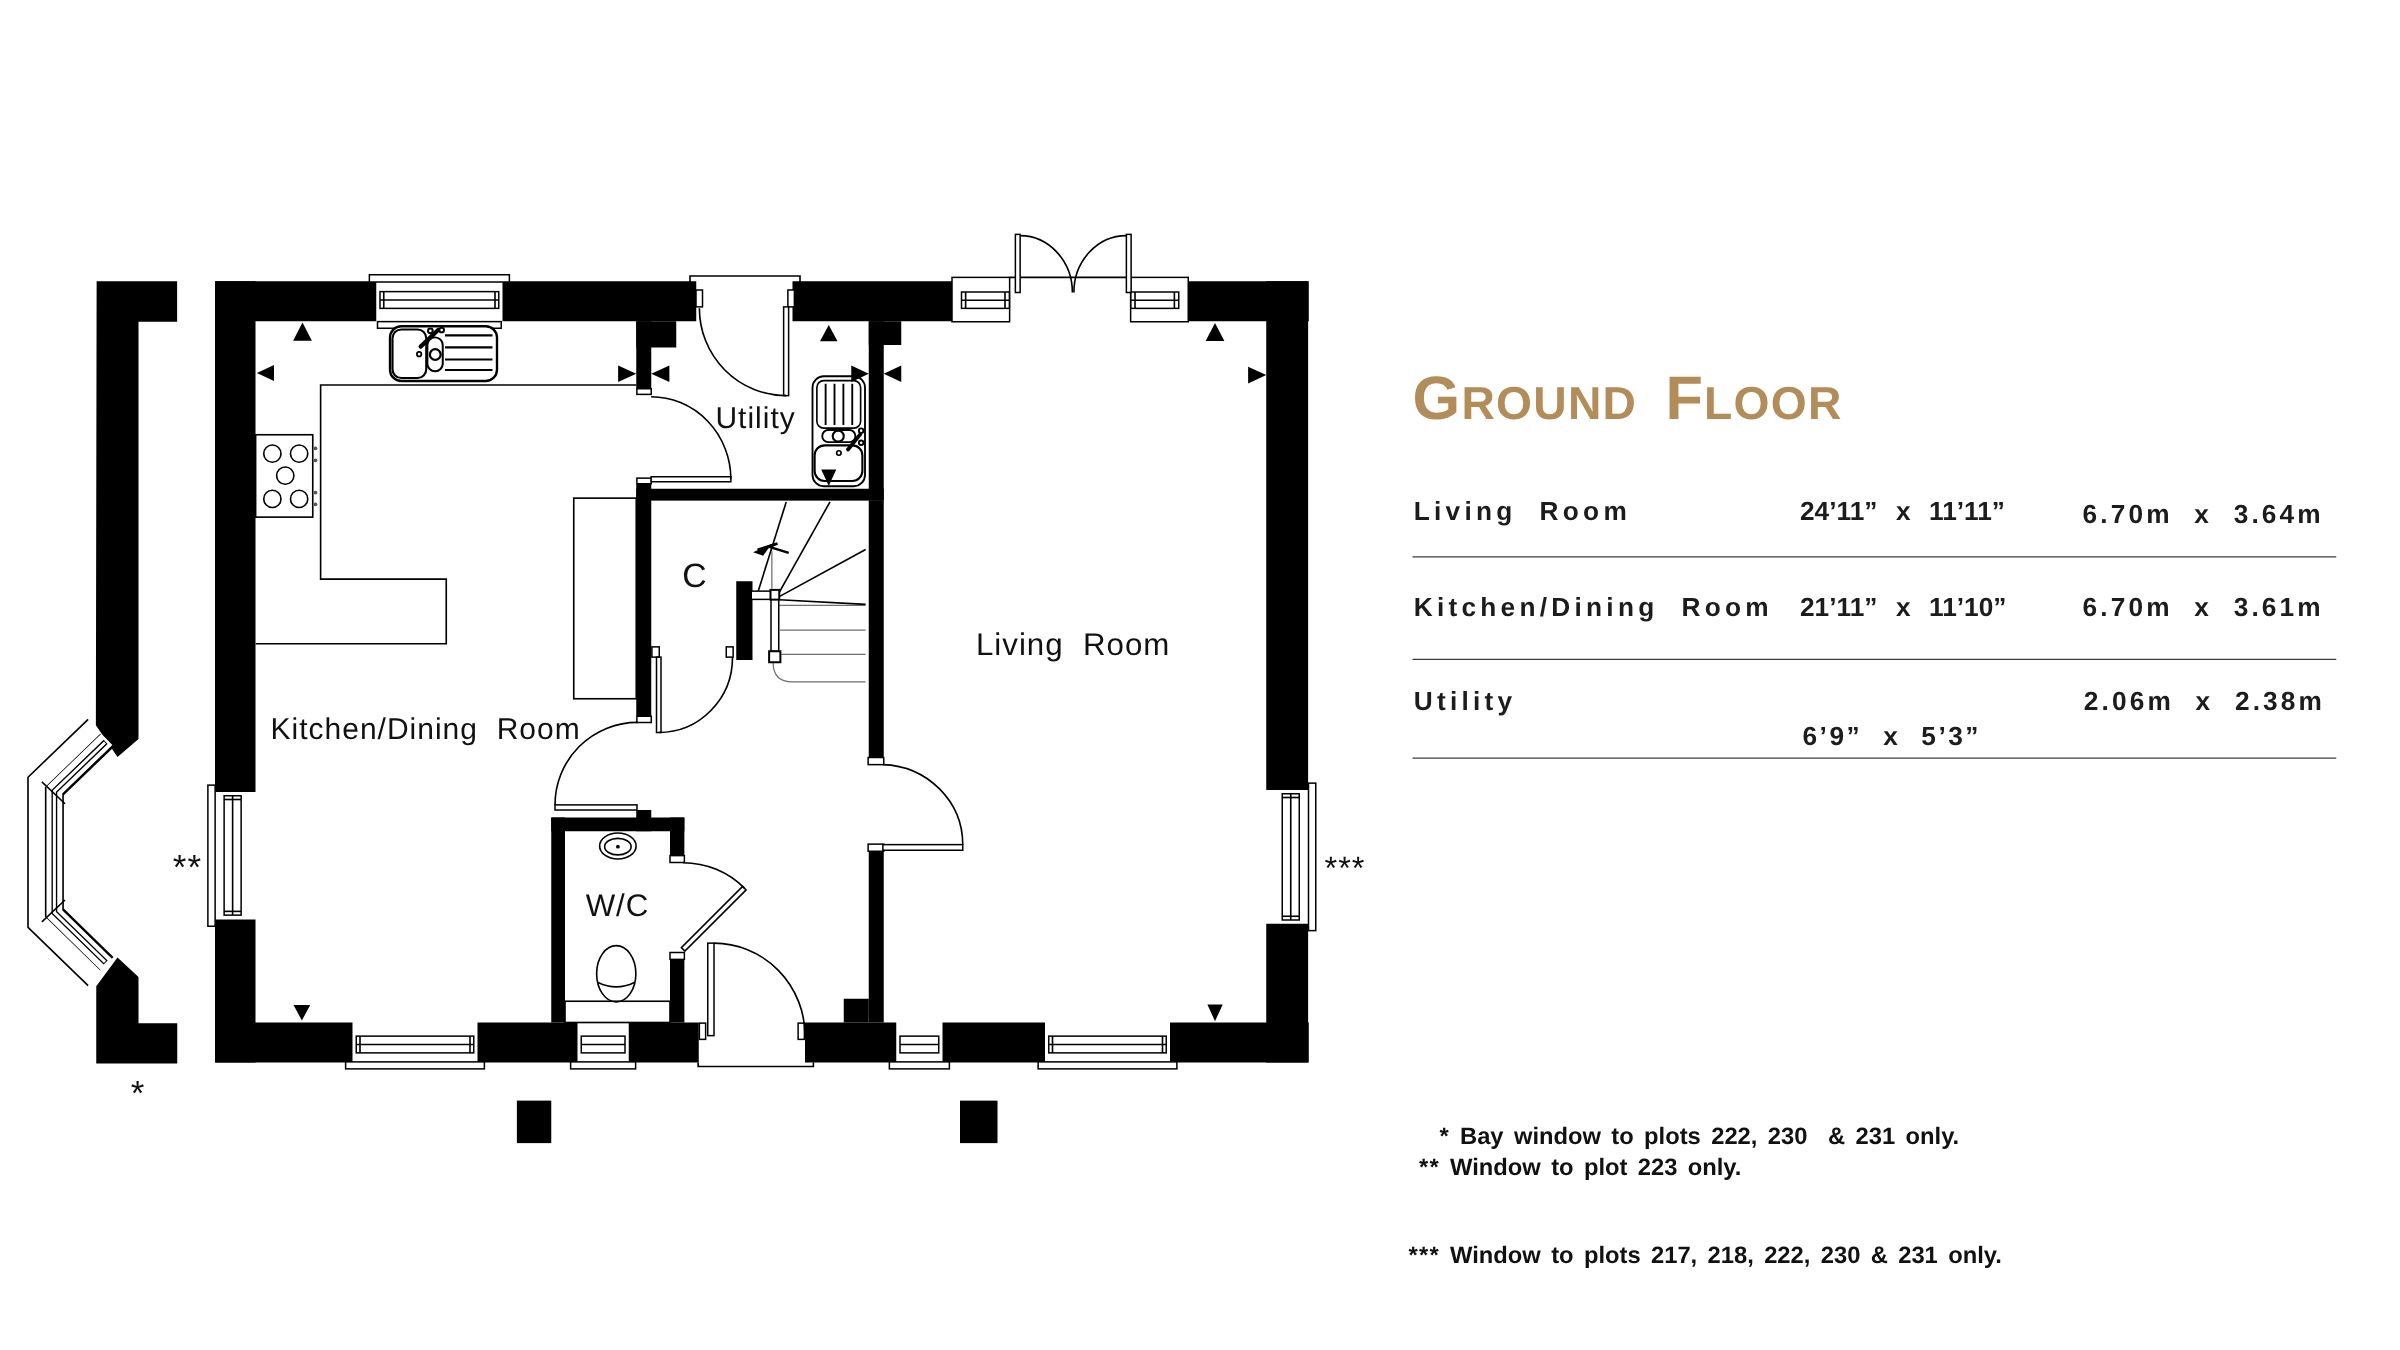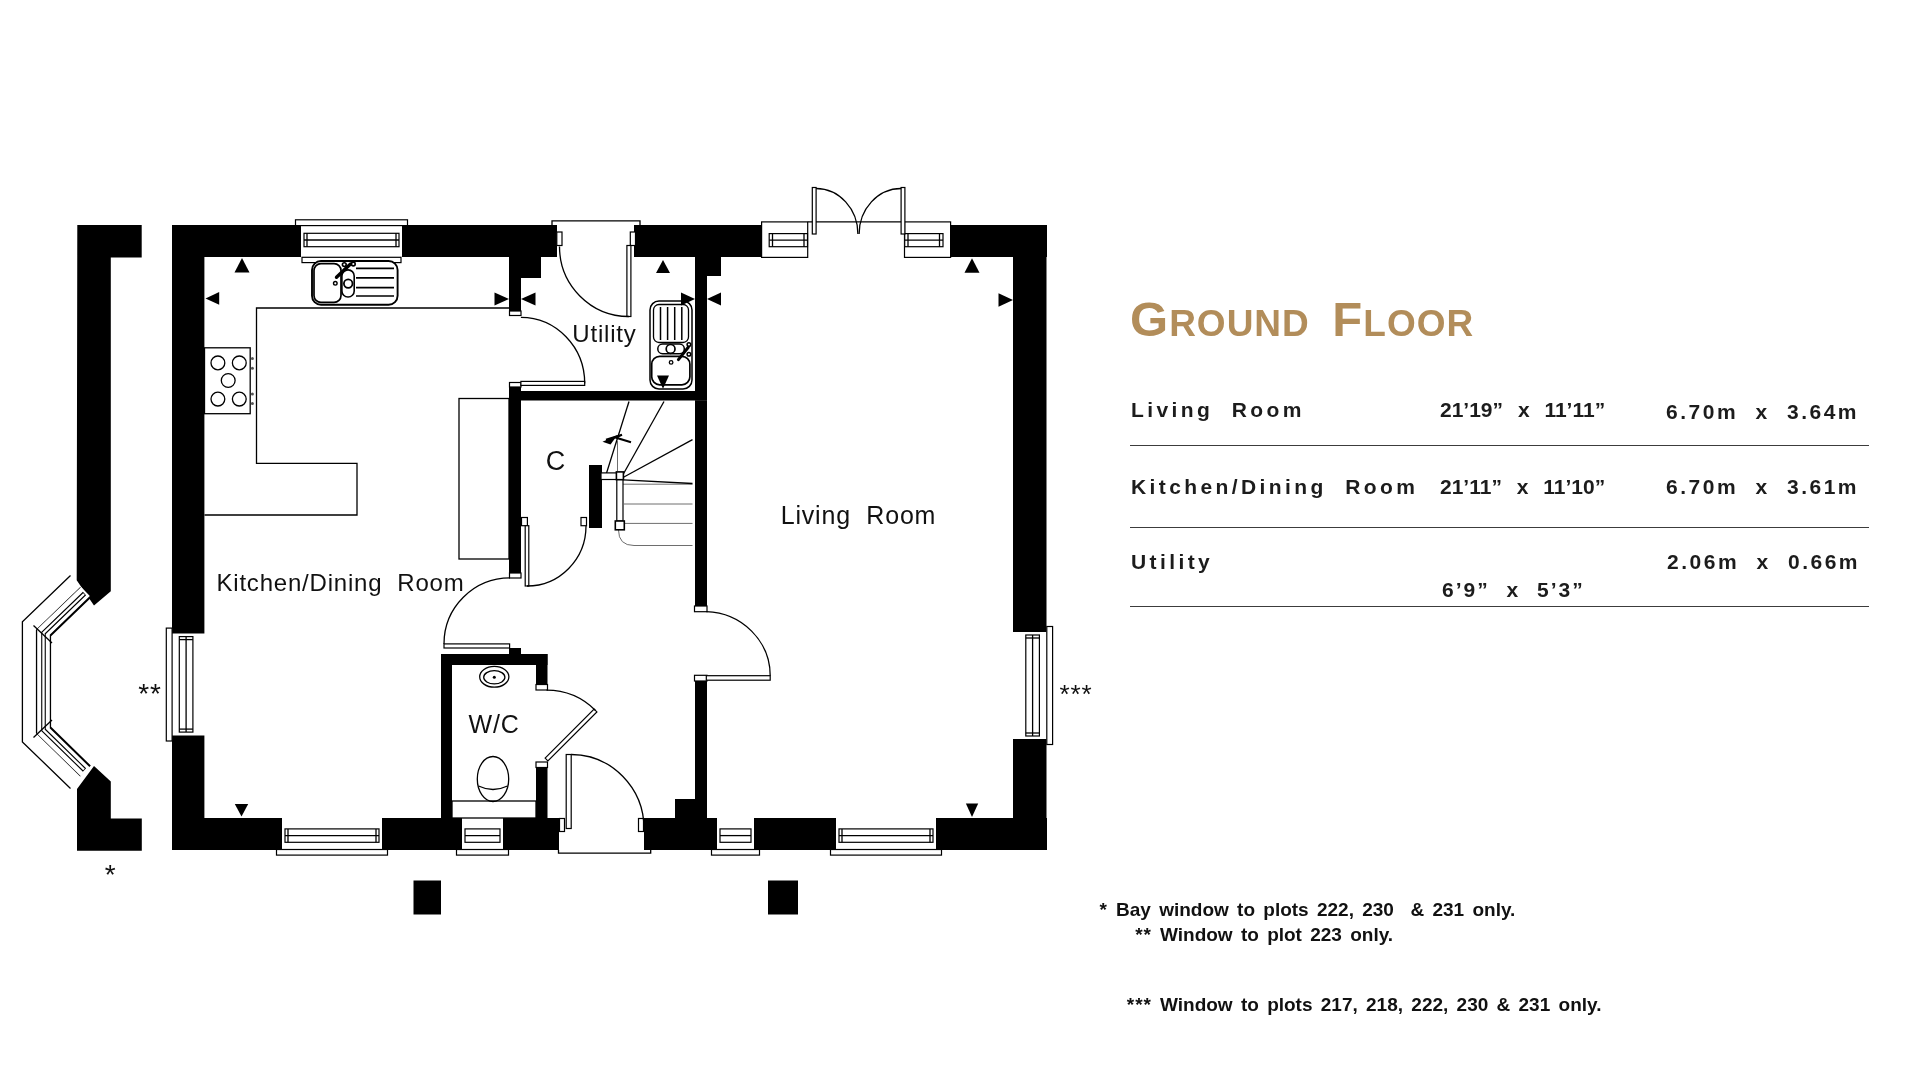--- a/index.html
+++ b/index.html
@@ -326,34 +326,34 @@
 <text class="lbl" x="110.5" y="884" font-size="28" text-anchor="middle">*</text>
 
 <text class="lbl" x="150" y="703" font-size="28" text-anchor="middle">**</text>
 
 <text class="lbl" x="1076" y="703" font-size="26" text-anchor="middle">***</text>
 </svg>
 
 <div class="abs gf" style="left:1130px;top:291px;"><span class="big">G</span>ROUND&nbsp; <span class="big">F</span>LOOR</div>
 
 <div class="abs cell nm" style="left:1131px;top:398px;">Living&nbsp; Room</div>
-<div class="abs cell md" style="left:1440px;top:398px;">21’19” x 11’11”</div>
+<div class="abs cell md" style="left:1440px;top:398px;">24’11” x 11’11”</div>
 <div class="abs cell rt" style="right:61px;top:400px;">6.70m x 3.64m</div>
 
 <div class="rule" style="left:1130px;top:445px;width:739px;"></div>
 
 <div class="abs cell nm" style="left:1131px;top:475px;">Kitchen/Dining&nbsp; Room</div>
 <div class="abs cell md" style="left:1440px;top:475px;">21’11” x 11’10”</div>
 <div class="abs cell rt" style="right:61px;top:475px;margin-left:31px;">6.70m x 3.61m</div>
 
 <div class="rule" style="left:1130px;top:527px;width:739px;"></div>
 
 <div class="abs cell nm" style="left:1131px;top:550px;">Utility</div>
 <div class="abs cell md3" style="left:1442px;top:578px;">6’9” x 5’3”</div>
-<div class="abs cell rt" style="right:60px;top:550px;">2.06m x 0.66m</div>
+<div class="abs cell rt" style="right:60px;top:550px;">2.06m x 2.38m</div>
 
 <div class="rule" style="left:1130px;top:606px;width:739px;"></div>
 
-<div class="abs fn" style="left:1056px;top:899px;"><span class="a">*</span>Bay window to plots 222, 230&nbsp; &amp; 231 only.</div>
+<div class="abs fn" style="left:1108px;top:899px;"><span class="a">*</span>Bay window to plots 222, 230&nbsp; &amp; 231 only.</div>
 
 <div class="abs fn" style="left:1100px;top:924px;"><span class="a">**</span>Window to plot 223 only.</div>
 
 <div class="abs fn" style="left:1100px;top:994px;"><span class="a">***</span>Window to plots 217, 218, 222, 230 &amp; 231 only.</div>
 
 </body></html>

